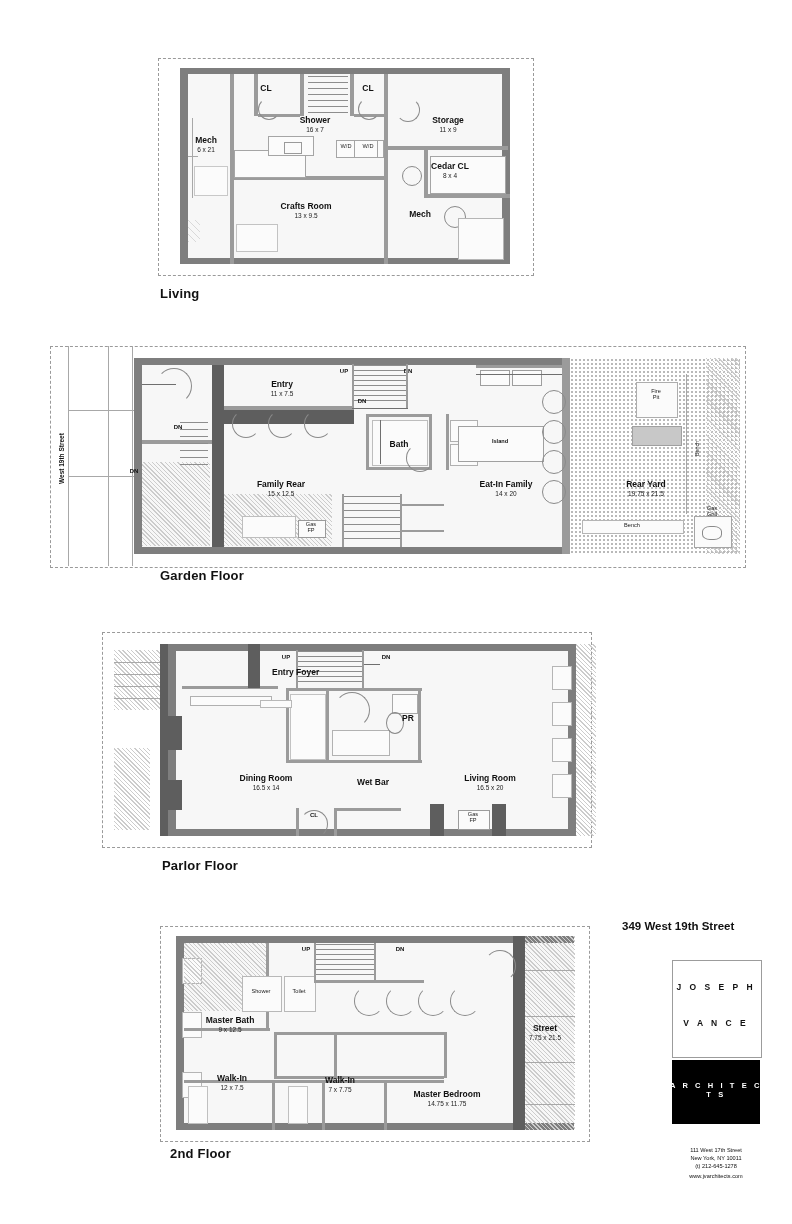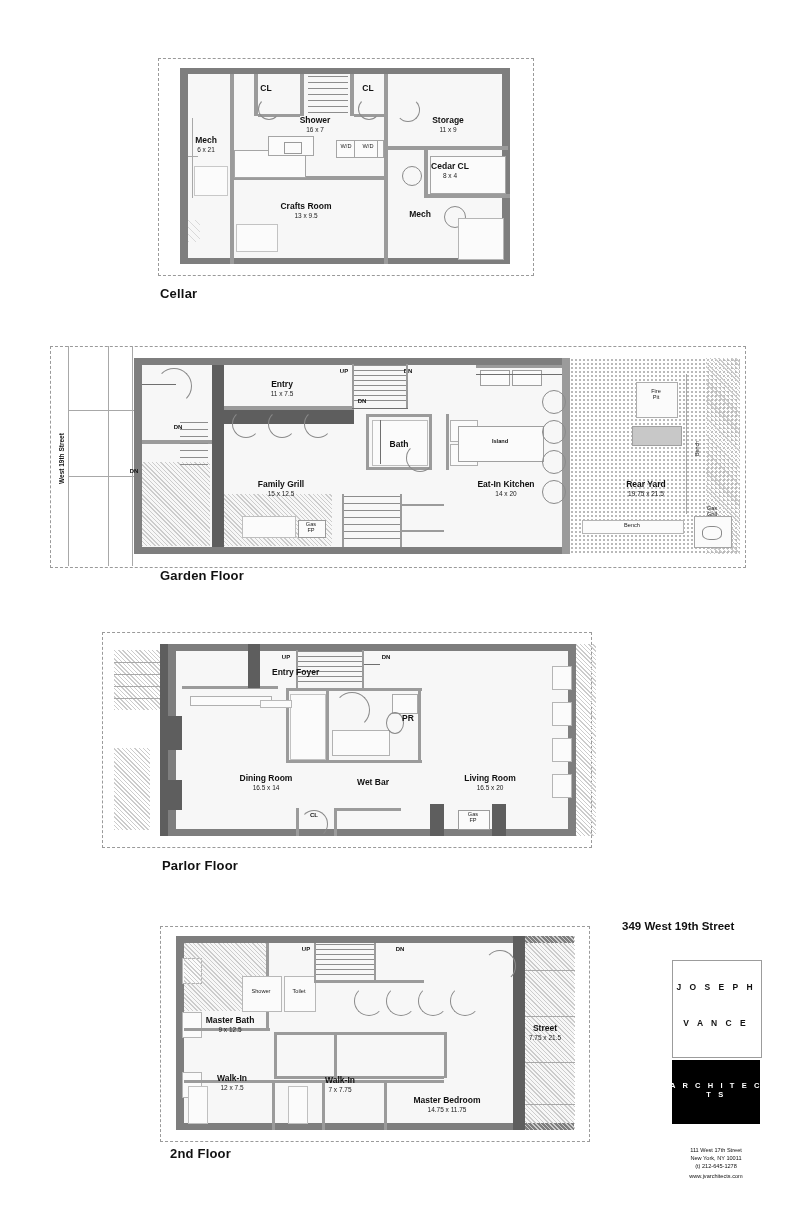--- a/index.html
+++ b/index.html
@@ -121,21 +121,21 @@
     <div class="label" style="left:100px;top:144px;width:96px;">
       <div class="rm-name">Crafts Room</div>
       <div class="rm-dim">13 x 9.5</div>
     </div>
     <div class="label" style="left:232px;top:152px;width:60px;">
       <div class="rm-name">Mech</div>
     </div>
     <div class="label tiny" style="left:176px;top:85px;width:24px;">W/D</div>
     <div class="label tiny" style="left:198px;top:85px;width:24px;">W/D</div>
 
-    <div class="plan-caption" style="left:2px;top:228px;">Cellar</div>
+    <div class="plan-caption" style="left:2px;top:228px;">Living</div>
   </div>
 
   <div class="floorplan" style="left:46px;top:344px;width:700px;height:228px;">
 
     <div class="dash-frame" style="left:4px;top:2px;width:694px;height:220px;"></div>
     <div class="line-l" style="left:22px;top:2px;width:1px;height:220px;"></div>
     <div class="line-l" style="left:62px;top:2px;width:1px;height:220px;"></div>
     <div class="line-l" style="left:86px;top:2px;width:1px;height:220px;"></div>
     <div class="line-l" style="left:22px;top:66px;width:66px;height:1px;"></div>
     <div class="line-l" style="left:22px;top:132px;width:66px;height:1px;"></div>
@@ -247,25 +247,25 @@
     <div class="door-arc" style="left:656px;top:182px;width:18px;height:12px;border-radius:40%;"></div>
 
     <div class="label" style="left:196px;top:36px;width:80px;">
       <div class="rm-name">Entry</div>
       <div class="rm-dim">11 x 7.5</div>
     </div>
     <div class="label" style="left:326px;top:96px;width:54px;">
       <div class="rm-name">Bath</div>
     </div>
     <div class="label" style="left:180px;top:136px;width:110px;">
-      <div class="rm-name">Family Grill</div>
+      <div class="rm-name">Family Rear</div>
       <div class="rm-dim">15 x 12.5</div>
     </div>
     <div class="label" style="left:408px;top:136px;width:104px;">
-      <div class="rm-name">Eat-In Kitchen</div>
+      <div class="rm-name">Eat-In Family</div>
       <div class="rm-dim">14 x 20</div>
     </div>
     <div class="label" style="left:548px;top:136px;width:104px;">
       <div class="rm-name">Rear Yard</div>
       <div class="rm-dim">19.75 x 21.5</div>
     </div>
 
     <div class="plan-caption" style="left:114px;top:224px;">Garden Floor</div>
   </div>
 
@@ -422,21 +422,21 @@
       <div class="rm-dim">9 x 12.5</div>
     </div>
     <div class="label" style="left:26px;top:150px;width:96px;">
       <div class="rm-name">Walk-In</div>
       <div class="rm-dim">12 x 7.5</div>
     </div>
     <div class="label" style="left:144px;top:152px;width:76px;">
       <div class="rm-name">Walk-In</div>
       <div class="rm-dim">7 x 7.75</div>
     </div>
-    <div class="label" style="left:222px;top:172px;width:134px;">
+    <div class="label" style="left:222px;top:166px;width:134px;">
       <div class="rm-name">Master Bedroom</div>
       <div class="rm-dim">14.75 x 11.75</div>
     </div>
     <div class="label" style="left:352px;top:100px;width:70px;">
       <div class="rm-name">Street</div>
       <div class="rm-dim">7.75 x 21.5</div>
     </div>
 
     <div class="plan-caption" style="left:12px;top:222px;">2nd Floor</div>
   </div>

